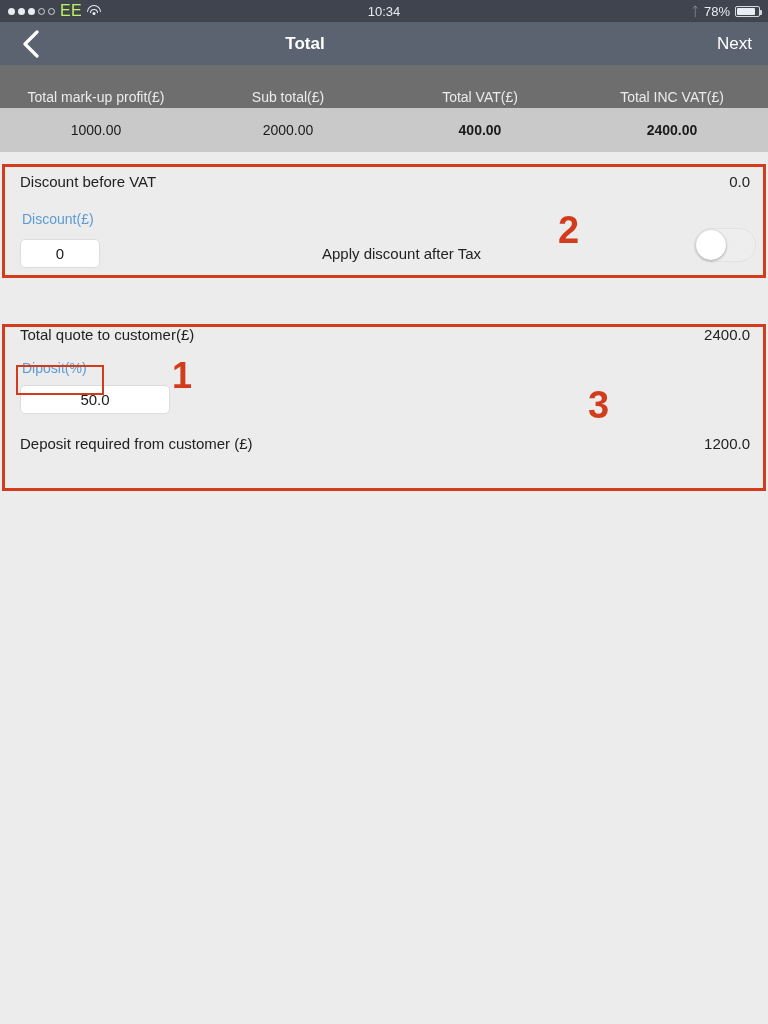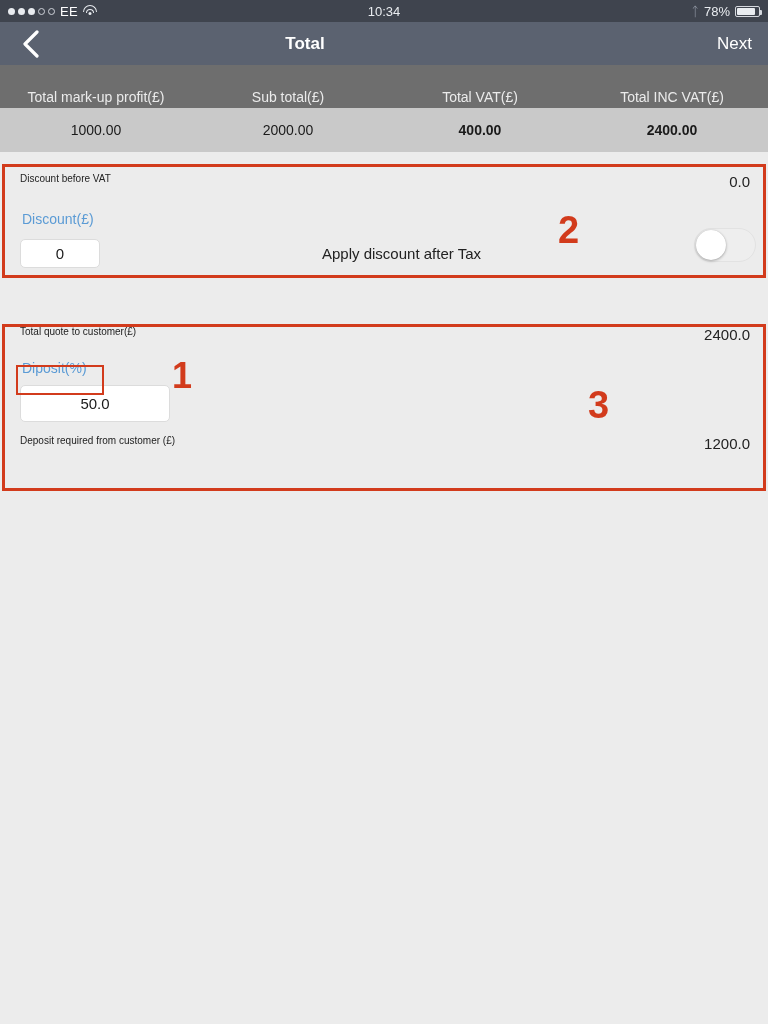--- a/index.html
+++ b/index.html
@@ -15,21 +15,21 @@
   .statusbar{
     position:absolute; left:0; top:0; width:768px; height:22px;
     background:#3f444e; color:#d5d8de;
     font-size:13px; display:flex; align-items:center;
   }
   .sb-left{ position:absolute; left:8px; display:flex; align-items:center; gap:5px; }
   .sb-dots{ display:flex; align-items:center; gap:3px; }
   .dot{ width:7px; height:7px; border-radius:50%; }
   .dot.on{ background:#e9ecf0; }
   .dot.off{ background:transparent; border:1px solid #cfd3da; width:7px; height:7px; }
-  .carrier{ font-size:13px; letter-spacing:.3px; color:#ffffff; }
+  .carrier{ font-size:16px; letter-spacing:.3px; color:#bef264; }
   .wifi{ display:inline-block; width:15px; height:12px; position:relative; }
   .wifi i{ position:absolute; left:50%; transform:translateX(-50%);
            border:1.6px solid #e9ecf0; border-bottom:none;
            border-radius:50% 50% 0 0 / 100% 100% 0 0; }
   .wifi i.a{ width:14px; height:7px; top:0; }
   .wifi i.b{ width:8px;  height:4px; top:3.5px; }
   .wifi i.c{ width:3px;  height:3px; top:7px; border-radius:50%; background:#e9ecf0; border:none; }
   .sb-center{ position:absolute; left:0; width:768px; text-align:center; font-size:13px; color:#e9ecf0; }
   .sb-right{ position:absolute; right:8px; display:flex; align-items:center; gap:5px; }
   .bt{ font-size:13px; color:#9aa1ad; }
@@ -67,21 +67,21 @@
     position:absolute; left:0; top:108px; width:768px; height:44px;
     background:#c9c9c9; display:flex; align-items:center;
   }
   .col{ flex:1 1 0; text-align:center; }
   .table-head .col{ color:#ebebeb; font-size:14px;margin-top:21px; }
   .table-row .col{ color:#1a1a1a; font-size:14px; }
   .table-row .col.bold{ font-weight:bold; }
 
   
   .panel{ position:absolute; left:0; width:768px; background:#ececec; }
-  .lbl{ position:absolute; left:20px; font-size:10px; color:#222; }
+  .lbl{ position:absolute; left:20px; font-size:15px; color:#222; }
   .val{ position:absolute; right:18px; font-size:15px; color:#222; }
 
   .field-label{ position:absolute; left:22px; font-size:14px; color:#5b9bd5; }
   .field-box{
     position:absolute; background:#ffffff; border:1px solid #dcdcdc; border-radius:5px;
     display:flex; align-items:center; justify-content:center;
     font-size:15px; color:#1a1a1a;
   }
 
   .switch-label{ position:absolute; font-size:15px; color:#222; }
@@ -176,21 +176,21 @@
     </div>
   </div>
 
 
   <div class="panel" style="top:312px; height:167px;">
     <div class="lbl" style="top:14px;">Total quote to customer(£)</div>
     <div class="val" style="top:14px;">2400.0</div>
 
     <div class="field-label" style="top:48px;">Diposit(%)</div>
 
-    <div class="field-box" style="left:20px; top:73px; width:150px; height:37px;">50.0</div>
+    <div class="field-box" style="left:20px; top:73px; width:150px; height:29px;">50.0</div>
 
     <div class="lbl" style="top:123px;">Deposit required from customer (£)</div>
     <div class="val" style="top:123px;">1200.0</div>
   </div>
 
   <div class="anno-box" style="left:2px; top:164px; width:764px; height:114px;"></div>
   <div class="anno-num" style="left:558px; top:211px; font-size:38px;">2</div>
 
   <div class="anno-box" style="left:2px; top:324px; width:764px; height:167px;"></div>
   <div class="anno-num" style="left:588px; top:386px; font-size:38px;">3</div>

